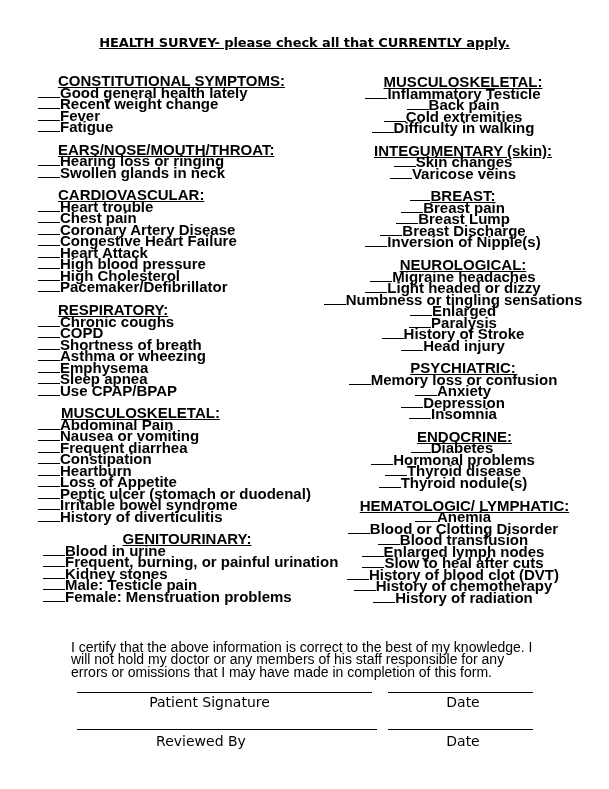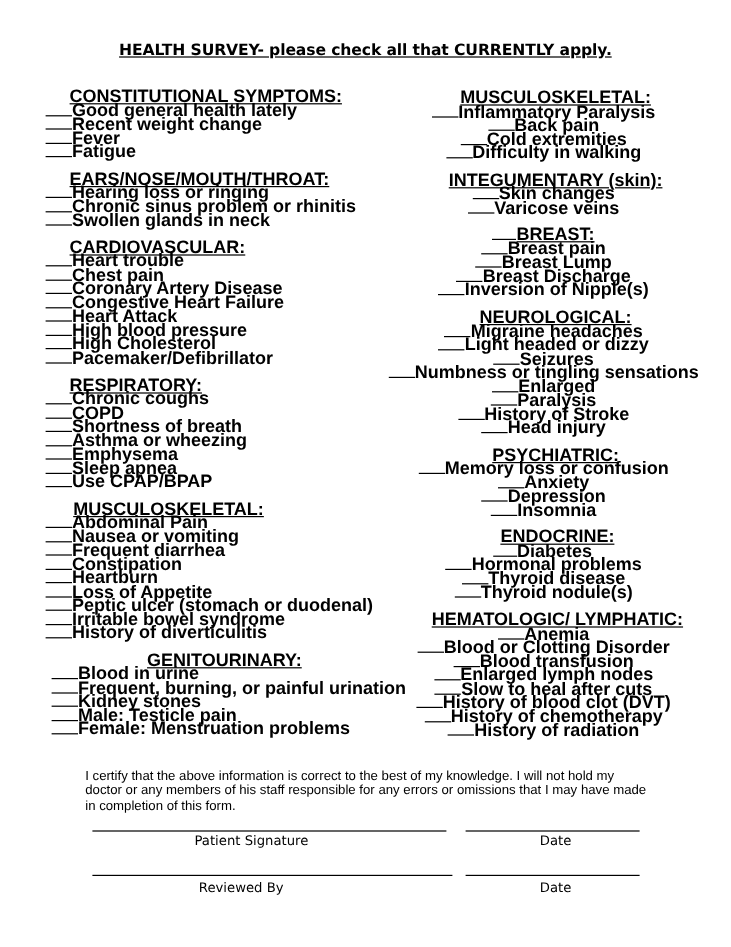--- a/index.html
+++ b/index.html
@@ -19,42 +19,41 @@
   .gi .heading { padding-left: 23px; }
   .gu .item { padding-left: 5px; }
   .gu .heading { padding-left: 28px; text-align: center; }
   .endo .heading { padding-left: 23px; }
   .heme .heading { padding-left: 23px; }
   .endo .item.first .blank { width: 20px; margin-left: -2px; }
   .breast .heading .blank { width: 20px; }
   .breast .heading { padding-left: 0; }
   .certify {
     position: absolute; left: 71px; top: 641px; width: 470px;
-    font-family: "Liberation Sans", sans-serif; font-size: 11px; line-height: 12.4px;
+    font-family: "Liberation Sans", sans-serif; font-size: 14px; line-height: 12.4px;
   }
   .sig-line { position: absolute; border-top: 1px solid #000; height: 0; }
-  .sig-label { position: absolute; font-family: "DejaVu Sans", sans-serif; font-size: 11px; text-align: center; }
+  .sig-label { position: absolute; font-family: "DejaVu Sans", sans-serif; font-size: 14px; text-align: center; }
 </style>
 </head>
 <body>
 
 <div class="page-title">HEALTH SURVEY- please check all that CURRENTLY apply.</div>
 
 <div class="col col-left">
   <div class="section">
     <div class="heading">CONSTITUTIONAL SYMPTOMS:</div>
     <div class="item"><span class="blank"></span><span>Good general health lately</span></div>
     <div class="item"><span class="blank"></span><span>Recent weight change</span></div>
     <div class="item"><span class="blank"></span><span>Fever</span></div>
     <div class="item"><span class="blank"></span><span>Fatigue</span></div>
   </div>
   <div class="section">
     <div class="heading">EARS/NOSE/MOUTH/THROAT:</div>
     <div class="item"><span class="blank"></span><span>Hearing loss or ringing</span></div>
-    <div class="item"><span class="blank"></span><span>Chronic sinus problem or rhinitis</span></div>
     <div class="item"><span class="blank"></span><span>Swollen glands in neck</span></div>
   </div>
   <div class="section">
     <div class="heading">CARDIOVASCULAR:</div>
     <div class="item"><span class="blank"></span><span>Heart trouble</span></div>
     <div class="item"><span class="blank"></span><span>Chest pain</span></div>
     <div class="item"><span class="blank"></span><span>Coronary Artery Disease</span></div>
     <div class="item"><span class="blank"></span><span>Congestive Heart Failure</span></div>
     <div class="item"><span class="blank"></span><span>Heart Attack</span></div>
     <div class="item"><span class="blank"></span><span>High blood pressure</span></div>
@@ -89,42 +88,41 @@
     <div class="item"><span class="blank"></span><span>Frequent, burning, or painful urination</span></div>
     <div class="item"><span class="blank"></span><span>Kidney stones</span></div>
     <div class="item"><span class="blank"></span><span>Male: Testicle pain</span></div>
     <div class="item"><span class="blank"></span><span>Female: Menstruation problems</span></div>
   </div>
 </div>
 
 <div class="col col-right">
   <div class="section">
     <div class="heading">MUSCULOSKELETAL:</div>
-    <div class="item"><span class="blank"></span><span>Inflammatory Paralysis</span></div>
+    <div class="item"><span class="blank"></span><span>Inflammatory Testicle</span></div>
     <div class="item"><span class="blank"></span><span>Back pain</span></div>
     <div class="item"><span class="blank"></span><span>Cold extremities</span></div>
     <div class="item"><span class="blank"></span><span>Difficulty in walking</span></div>
   </div>
   <div class="section">
     <div class="heading">INTEGUMENTARY (skin):</div>
     <div class="item"><span class="blank"></span><span>Skin changes</span></div>
     <div class="item"><span class="blank"></span><span>Varicose veins</span></div>
   </div>
   <div class="section breast">
     <div class="heading"><span class="blank"></span><span>BREAST:</span></div>
     <div class="item"><span class="blank"></span><span>Breast pain</span></div>
     <div class="item"><span class="blank"></span><span>Breast Lump</span></div>
     <div class="item"><span class="blank"></span><span>Breast Discharge</span></div>
     <div class="item"><span class="blank"></span><span>Inversion of Nipple(s)</span></div>
   </div>
   <div class="section">
     <div class="heading">NEUROLOGICAL:</div>
     <div class="item"><span class="blank"></span><span>Migraine headaches</span></div>
     <div class="item"><span class="blank"></span><span>Light headed or dizzy</span></div>
-    <div class="item"><span class="blank"></span><span>Seizures</span></div>
     <div class="item"><span class="blank"></span><span>Numbness or tingling sensations</span></div>
     <div class="item"><span class="blank"></span><span>Enlarged</span></div>
     <div class="item"><span class="blank"></span><span>Paralysis</span></div>
     <div class="item"><span class="blank"></span><span>History of Stroke</span></div>
     <div class="item"><span class="blank"></span><span>Head injury</span></div>
   </div>
   <div class="section">
     <div class="heading">PSYCHIATRIC:</div>
     <div class="item"><span class="blank"></span><span>Memory loss or confusion</span></div>
     <div class="item"><span class="blank"></span><span>Anxiety</span></div>

